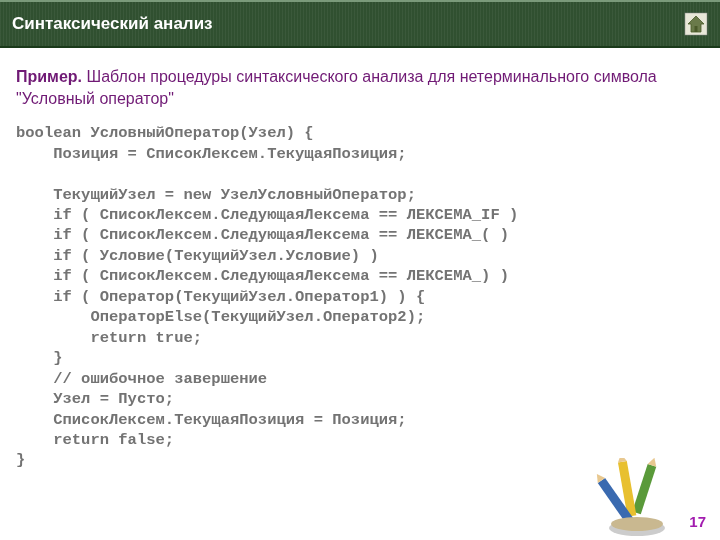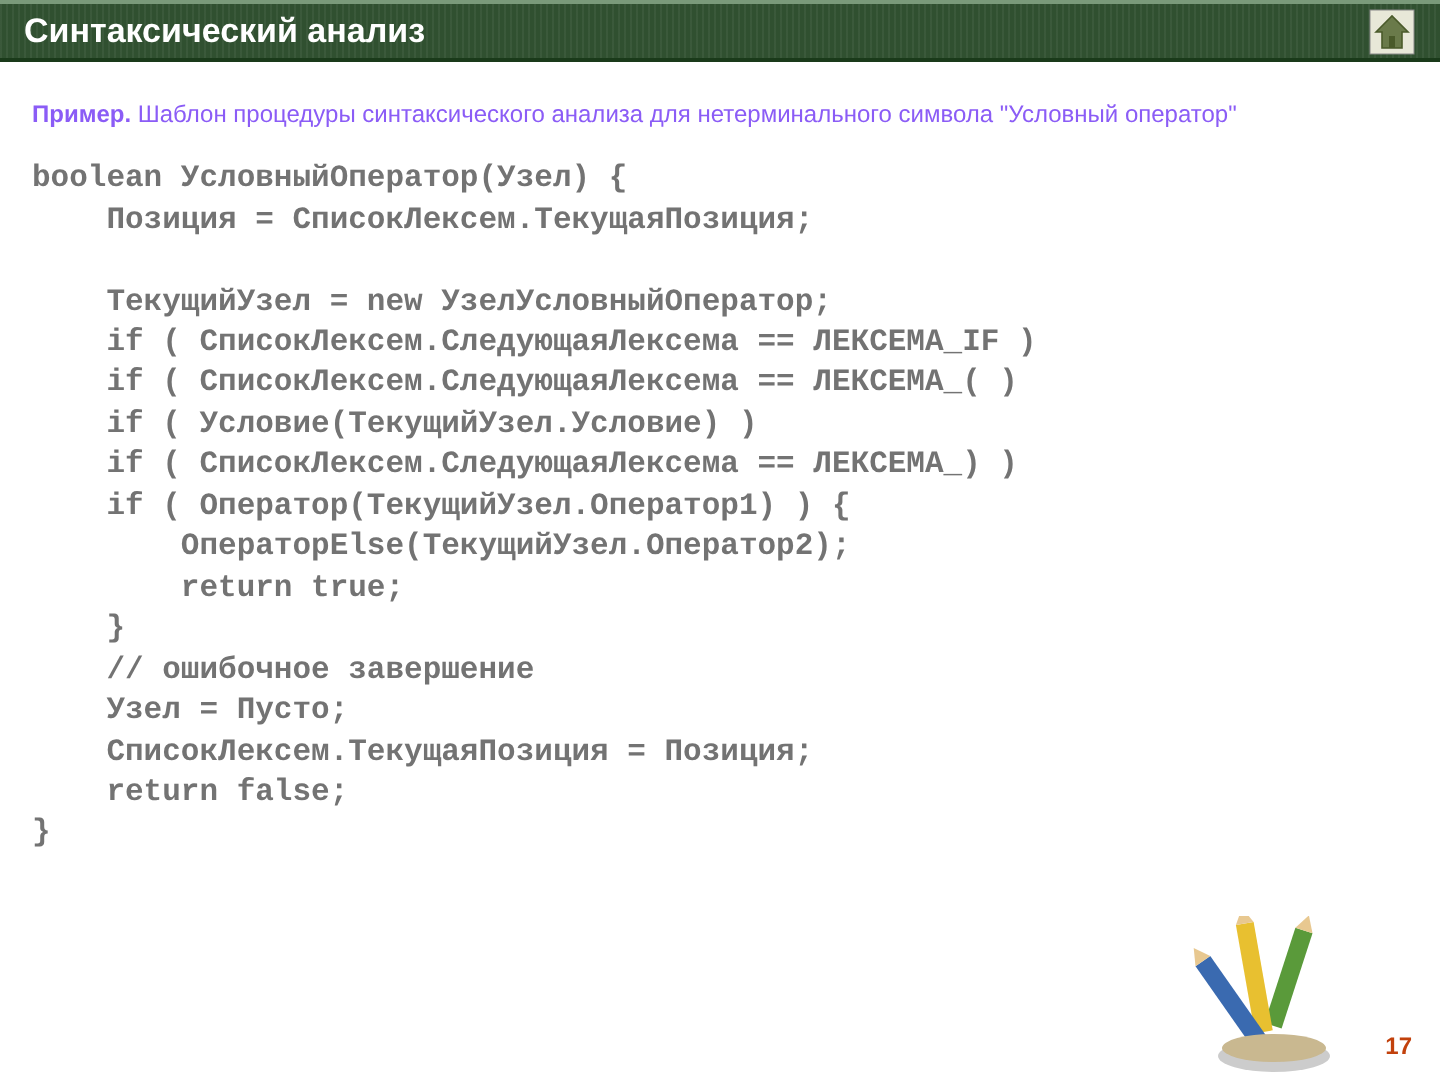--- a/index.html
+++ b/index.html
@@ -20,60 +20,60 @@
       rgba(255,255,255,0.05) 1px,
       transparent 1px,
       transparent 3px
     );
     border-top: 2px solid #7a9a7a;
     border-bottom: 2px solid #1a3a1a;
     padding: 6px 12px;
     display: flex;
     align-items: center;
     justify-content: space-between;
-    height: 31px;
+    height: 48px;
     gap: 20px;
   }
   .header-title {
     color: #fff;
     font-weight: bold;
     font-size: 17px;
   }
   .home-icon {
     width: 24px;
     height: 24px;
     position: relative;
     display: flex;
     align-items: center;
     justify-content: center;
   }
   .content {
     padding: 18px 16px 0 16px;
   }
   .example-line {
-    font-size: 12px;
+    font-size: 16px;
     line-height: 1.35;
     margin-bottom: 14px;
-    color: #8b5cf6;
+    color: #701a75;
   }
   .example-line .bold { font-weight: bold; }
   .code {
     font-family: "Courier New", monospace;
     font-size: 15.5px;
     line-height: 1.32;
     white-space: pre;
     font-weight: bold;
     color: #737373;
   }
   .page-num {
     position: absolute;
     bottom: 10px;
     right: 14px;
-    font-size: 12px;
-    color: #c2410c;
+    font-size: 15px;
+    color: #a21caf;
     font-weight: bold;
   }
   .pencils {
     position: absolute;
     bottom: 2px;
     right: 38px;
     width: 90px;
     height: 80px;
   }
 </style>

